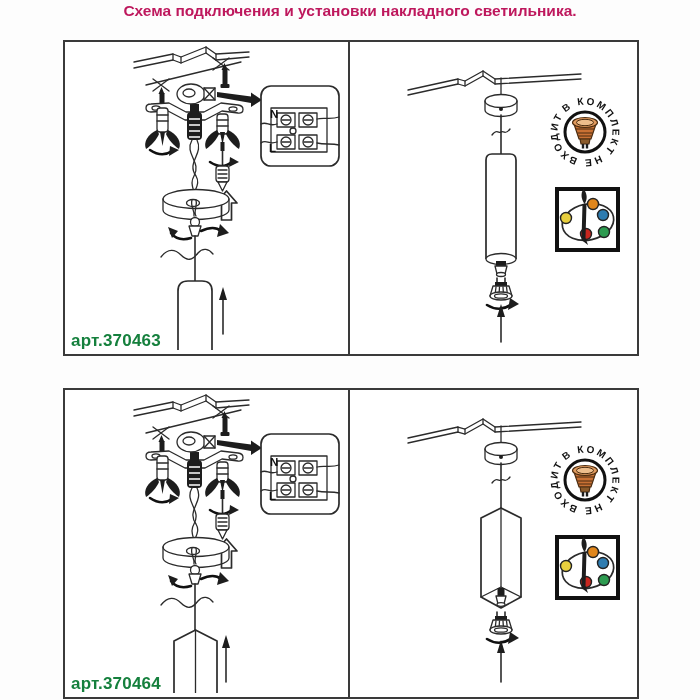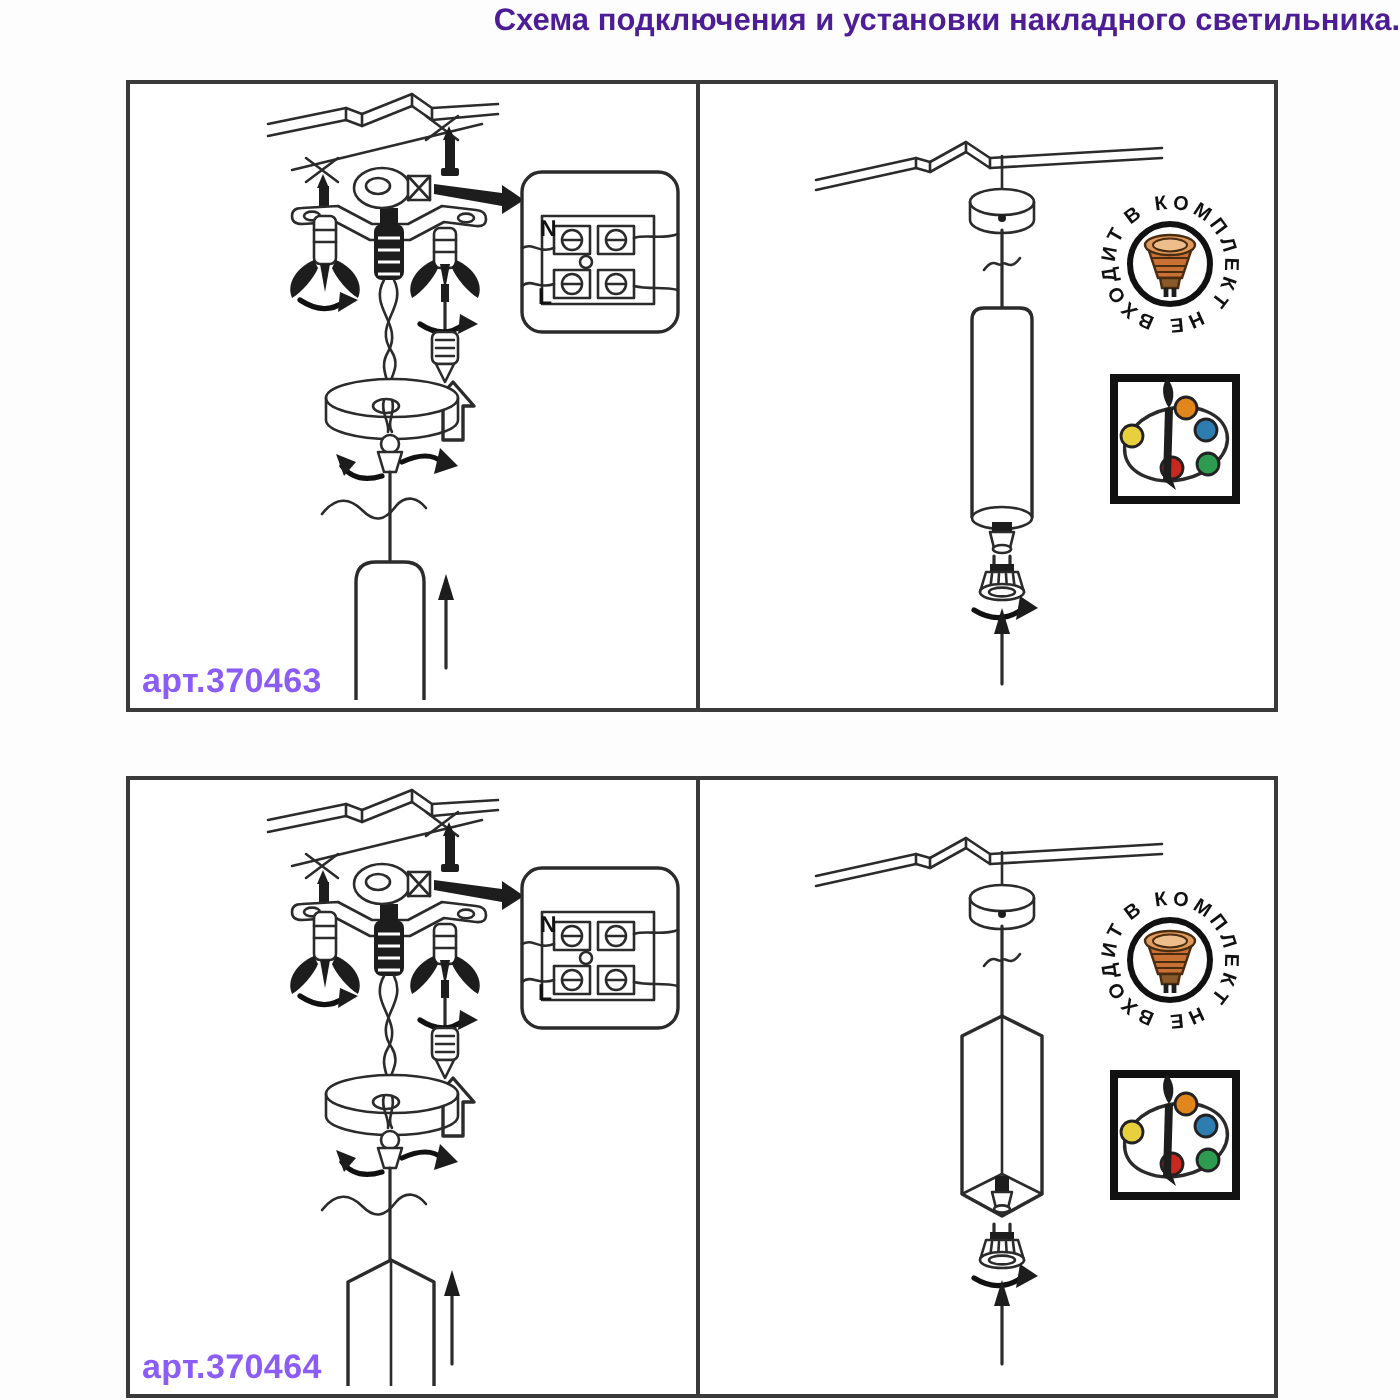--- a/index.html
+++ b/index.html
@@ -1,24 +1,24 @@
 <!DOCTYPE html>
 <html><head>
 <meta charset="utf-8">
 <style>
   html,body{margin:0;padding:0;}
   .page{position:relative;width:700px;height:700px;background:#fdfdfd;font-family:"Liberation Sans",sans-serif;overflow:hidden;}
-  .title{position:absolute;top:2px;left:0;width:700px;text-align:right;font-size:15.5px;font-weight:bold;color:#4c1d95;}
+  .title{position:absolute;top:2px;left:0;width:700px;text-align:center;font-size:15.5px;font-weight:bold;color:#be185d;}
   .table{position:absolute;left:63px;width:572px;border:2px solid #3a3a3a;background:#fff;}
   .t1{top:40px;height:312px;}
   .t2{top:388px;height:307px;}
   .divider{position:absolute;left:283px;top:0;bottom:0;width:2px;background:#3a3a3a;}
   .lsvg{position:absolute;left:0;top:0;}
   .rsvg{position:absolute;left:285px;top:0;}
-  .art{position:absolute;left:6px;bottom:3px;font-size:17px;font-weight:bold;color:#8b5cf6;letter-spacing:0.2px;}
+  .art{position:absolute;left:6px;bottom:3px;font-size:17px;font-weight:bold;color:#15803d;letter-spacing:0.2px;}
   .ln{fill:none;stroke:#2b2b2b;stroke-width:1.3;stroke-linecap:round;stroke-linejoin:round;}
   .ln2{fill:none;stroke:#2b2b2b;stroke-width:1.6;stroke-linecap:round;}
   .wh{fill:#fff;stroke:#2b2b2b;stroke-width:1.3;stroke-linejoin:round;}
   .wh2{fill:#fff;stroke:#2b2b2b;stroke-width:1.7;stroke-linejoin:round;}
   .bk{fill:#1d1d1d;stroke:none;}
   .arr{fill:none;stroke:#111;stroke-width:2.6;stroke-linecap:round;}
   .stampring{fill:#fff;stroke:#111;stroke-width:3;}
   .stamptext{font-family:"Liberation Sans",sans-serif;font-size:10px;font-weight:bold;letter-spacing:1.1px;fill:#111;}
   .nl{font-family:"Liberation Sans",sans-serif;font-size:11.5px;font-weight:bold;fill:#111;}
 </style>

